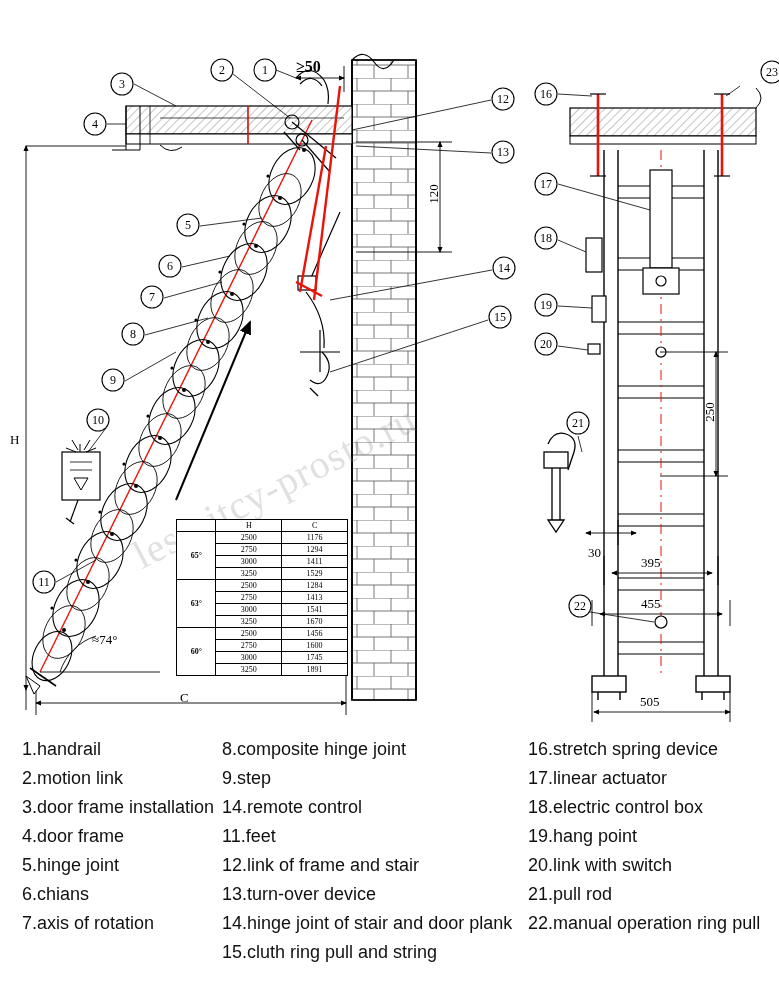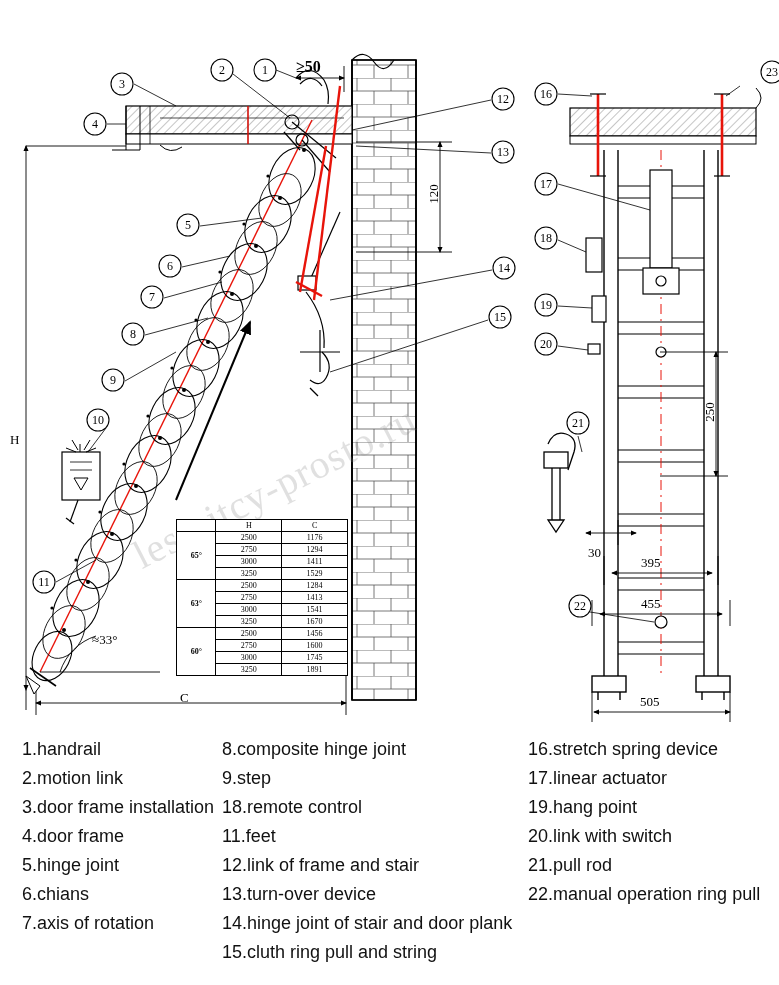--- a/index.html
+++ b/index.html
@@ -454,21 +454,21 @@
           <text x="772" y="76" text-anchor="middle" font-size="12" font-family="&quot;Liberation Serif&quot;, serif" fill="#000">23</text>
         </g>
       </g>
   </svg>
 
   <div class="watermark">lestnitcy-prosto.ru</div>
 
   <div class="dimlabel" style="left:296px; top:58px; font-size:16px; font-weight:bold;">≥50</div>
   <div class="dimlabel" style="left:424px; top:186px; transform:rotate(-90deg);">120</div>
   <div class="dimlabel" style="left:10px; top:432px;">H</div>
-  <div class="dimlabel" style="left:92px; top:632px;">≈33°</div>
+  <div class="dimlabel" style="left:92px; top:632px;">≈74°</div>
   <div class="dimlabel" style="left:180px; top:690px;">C</div>
   <div class="dimlabel" style="left:700px; top:404px; transform:rotate(-90deg);">250</div>
   <div class="dimlabel" style="left:588px; top:515px;margin-top:30px;">30</div>
   <div class="dimlabel" style="left:641px; top:555px;">395</div>
   <div class="dimlabel" style="left:641px; top:596px;">455</div>
   <div class="dimlabel" style="left:640px; top:694px;">505</div>
 
   <table class="tbl">
     <tbody id="tbl-body">
         <tr>
@@ -536,30 +536,31 @@
         <div class="legend-item">2.motion link</div>
         <div class="legend-item">3.door frame installation</div>
         <div class="legend-item">4.door frame</div>
         <div class="legend-item">5.hinge joint</div>
         <div class="legend-item">6.chians</div>
         <div class="legend-item">7.axis of rotation</div>
       </div>
     <div class="legend-col c2" id="legend-col-2">
         <div class="legend-item">8.composite hinge joint</div>
         <div class="legend-item">9.step</div>
-        <div class="legend-item">18.remote control</div>
+        <div class="legend-item">14.remote control</div>
         <div class="legend-item">11.feet</div>
         <div class="legend-item">12.link of frame and stair</div>
         <div class="legend-item">13.turn-over device</div>
         <div class="legend-item">14.hinge joint of stair and door plank</div>
         <div class="legend-item">15.cluth ring pull and string</div>
       </div>
     <div class="legend-col c3" id="legend-col-3">
         <div class="legend-item">16.stretch spring device</div>
         <div class="legend-item">17.linear actuator</div>
+        <div class="legend-item">18.electric control box</div>
         <div class="legend-item">19.hang point</div>
         <div class="legend-item">20.link with switch</div>
         <div class="legend-item">21.pull rod</div>
         <div class="legend-item">22.manual operation ring pull</div>
       </div>
   </div>
 
 </div>
 
 </body></html>

